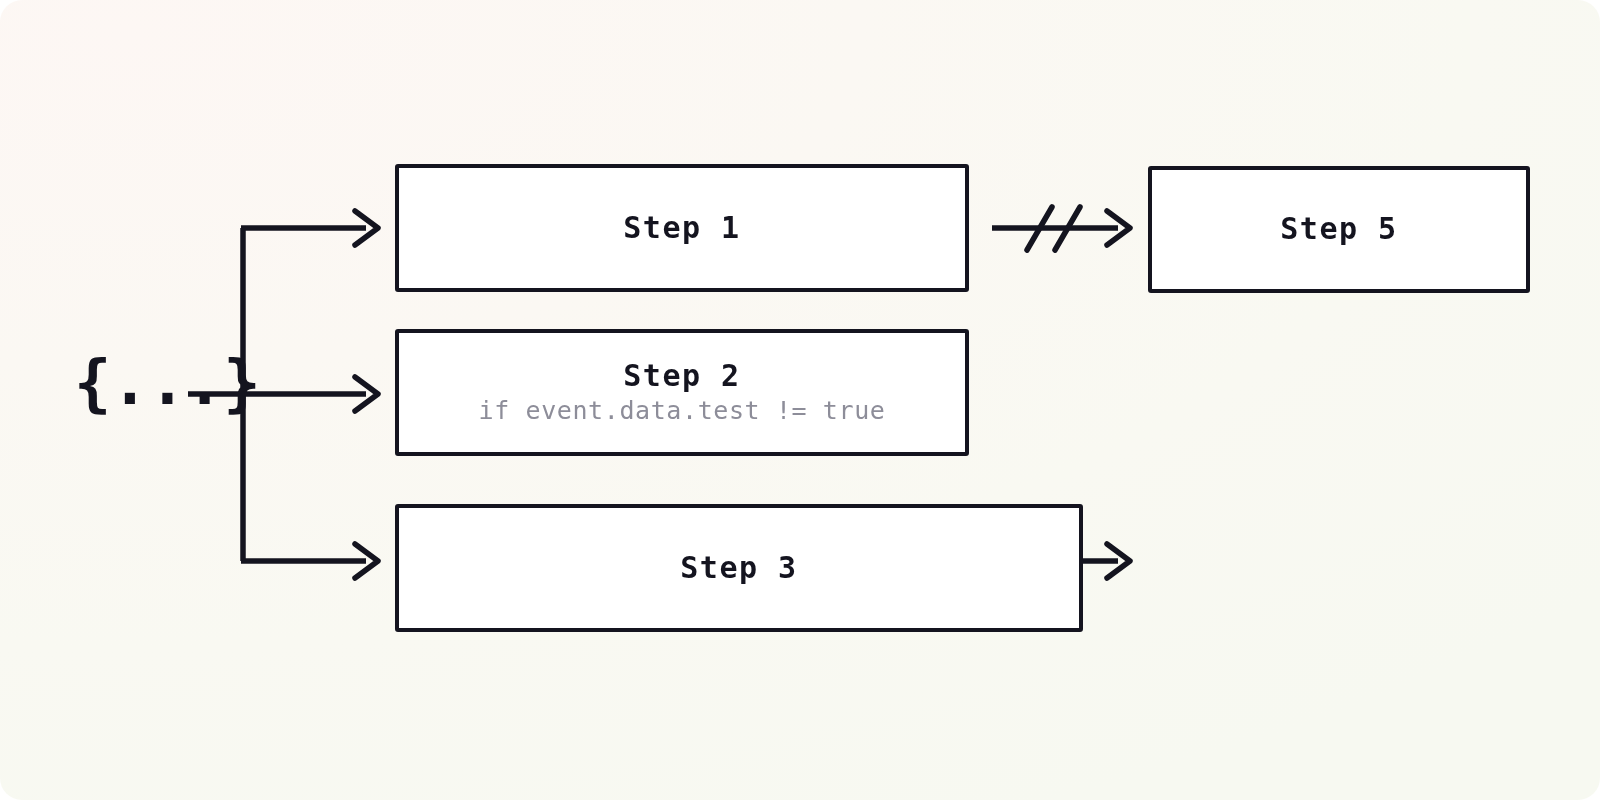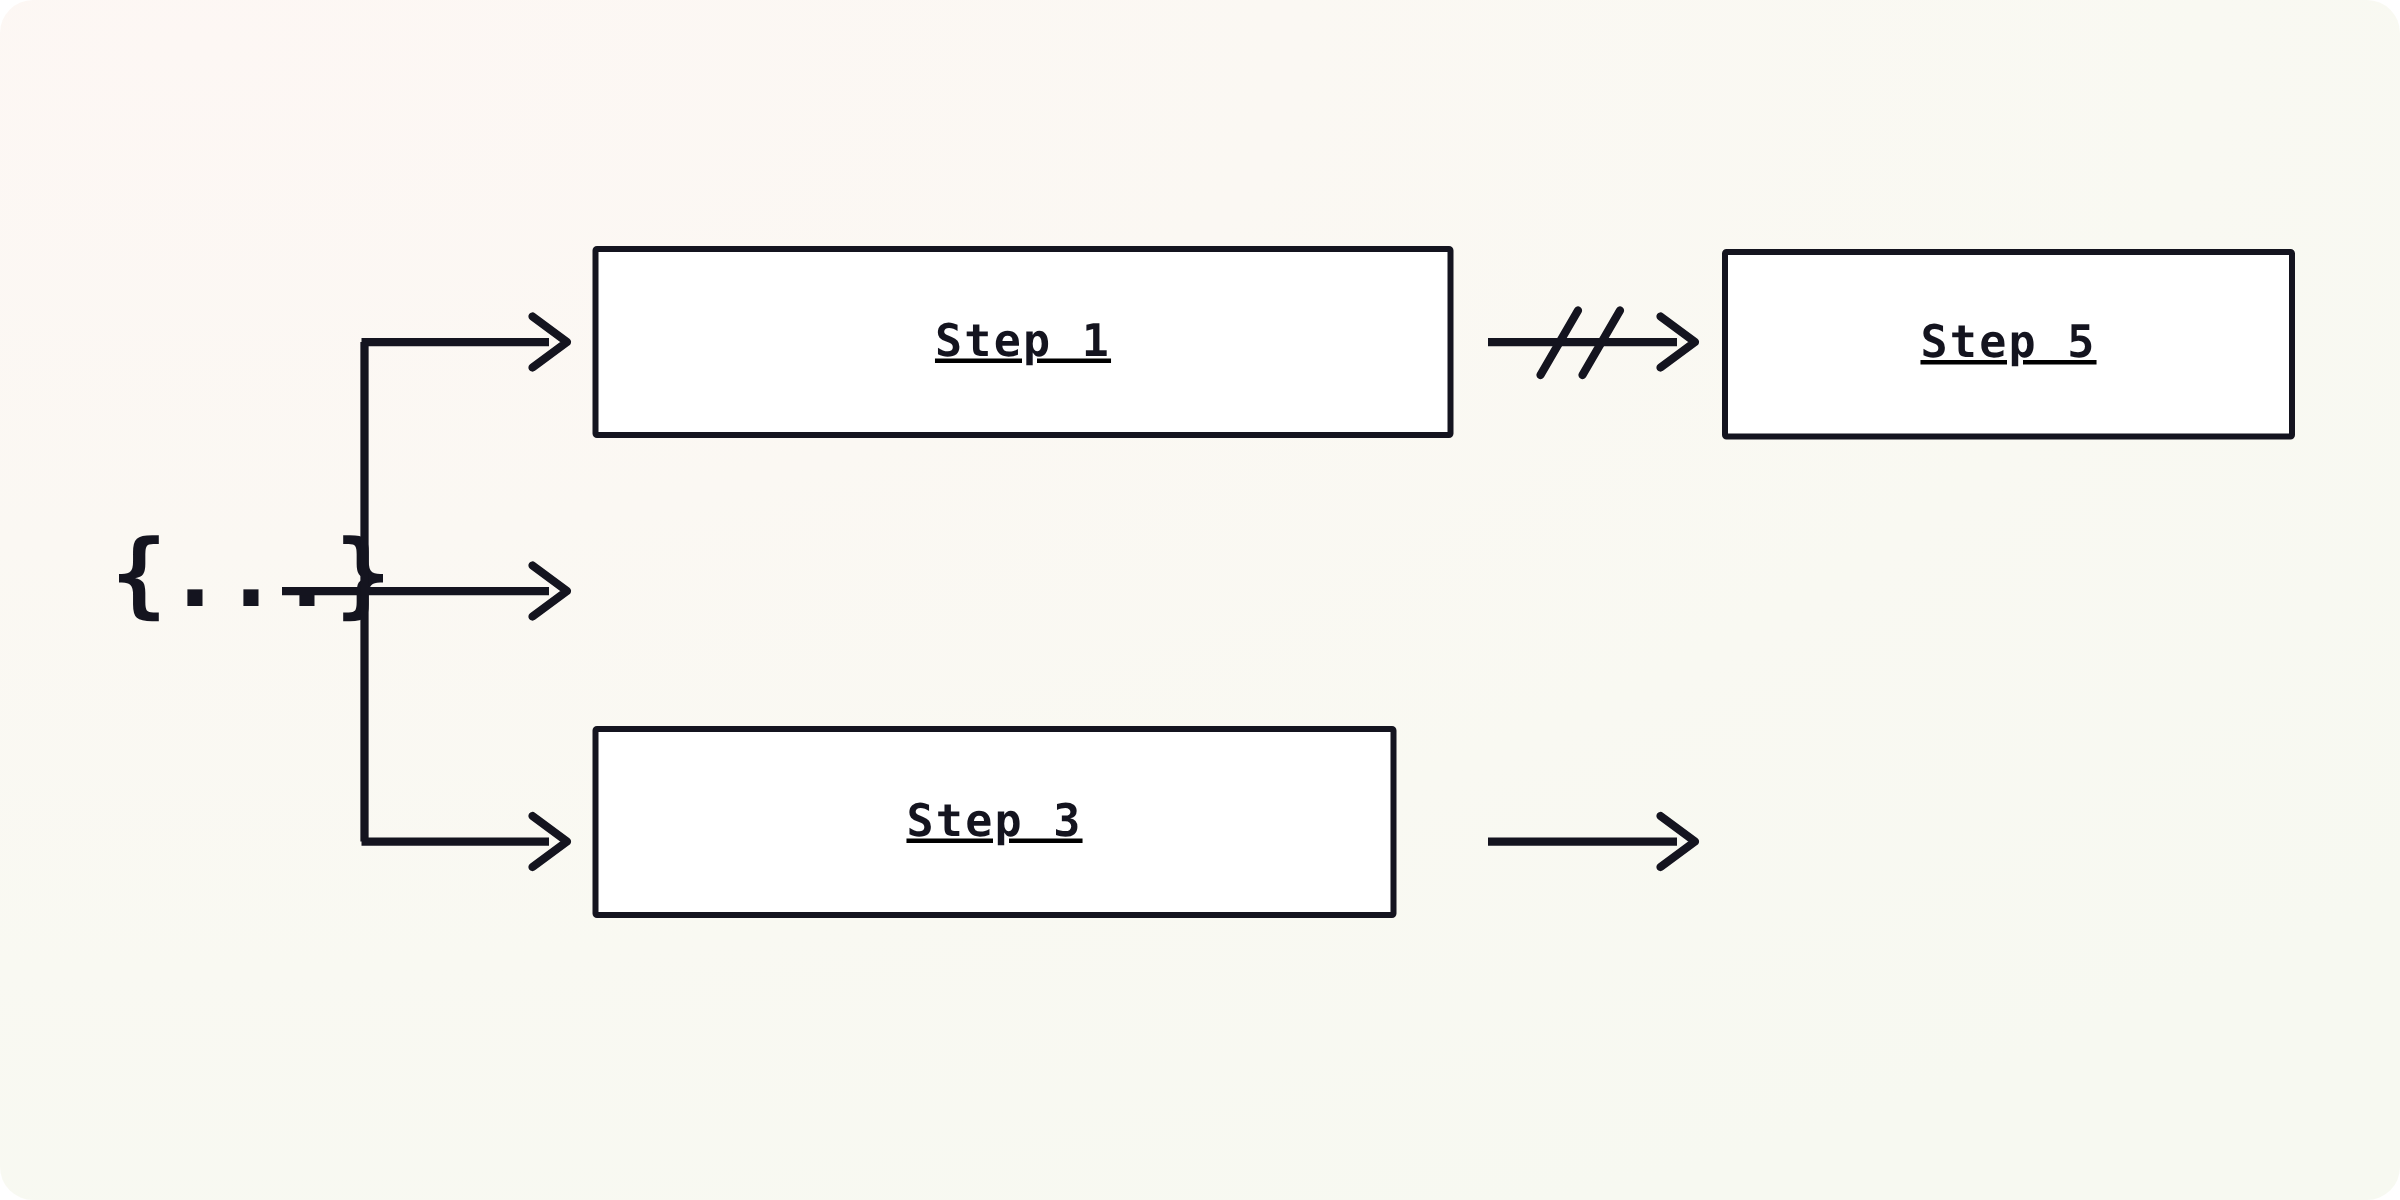--- a/index.html
+++ b/index.html
@@ -24,21 +24,20 @@
     position: absolute;
     box-sizing: border-box;
     background: #ffffff;
     border: 4px solid #14141f;
     border-radius: 3px;
     display: flex;
     flex-direction: column;
     align-items: center;
     justify-content: center;
     text-align: left;
-    text-decoration: underline;
   }
   .node-title {
     font-size: 30px;
     font-weight: 700;
     color: #14141f;
     letter-spacing: 1.5px;
     line-height: 1.15;
     white-space: pre;
   }
   .node-subtitle {
@@ -111,22 +110,26 @@
     <path d="M 1107 211 L 1130 228 L 1107 245"></path>
 
     <line class="trunk" x1="992" y1="561" x2="1118" y2="561"></line>
     <path d="M 1107 544 L 1130 561 L 1107 578"></path>
   </svg>
 
   <div class="node" style="left:395px; top:164px; width:574px; height:128px;">
     <div class="node-title">Step 1</div>
   </div>
 
+  <div class="node" style="left:395px; top:329px; width:574px; height:127px;">
+    <div class="node-title">Step 2</div>
+    <div class="node-subtitle">if event.data.test != true</div>
+  </div>
 
-  <div class="node" style="left:395px; top:484px; width:536px; height:128px;">
+  <div class="node" style="left:395px; top:504px; width:688px; height:128px;">
     <div class="node-title">Step 3</div>
   </div>
 
   <div class="node" style="left:1148px; top:166px; width:382px; height:127px;">
     <div class="node-title">Step 5</div>
   </div>
 
 
 </div>
 

